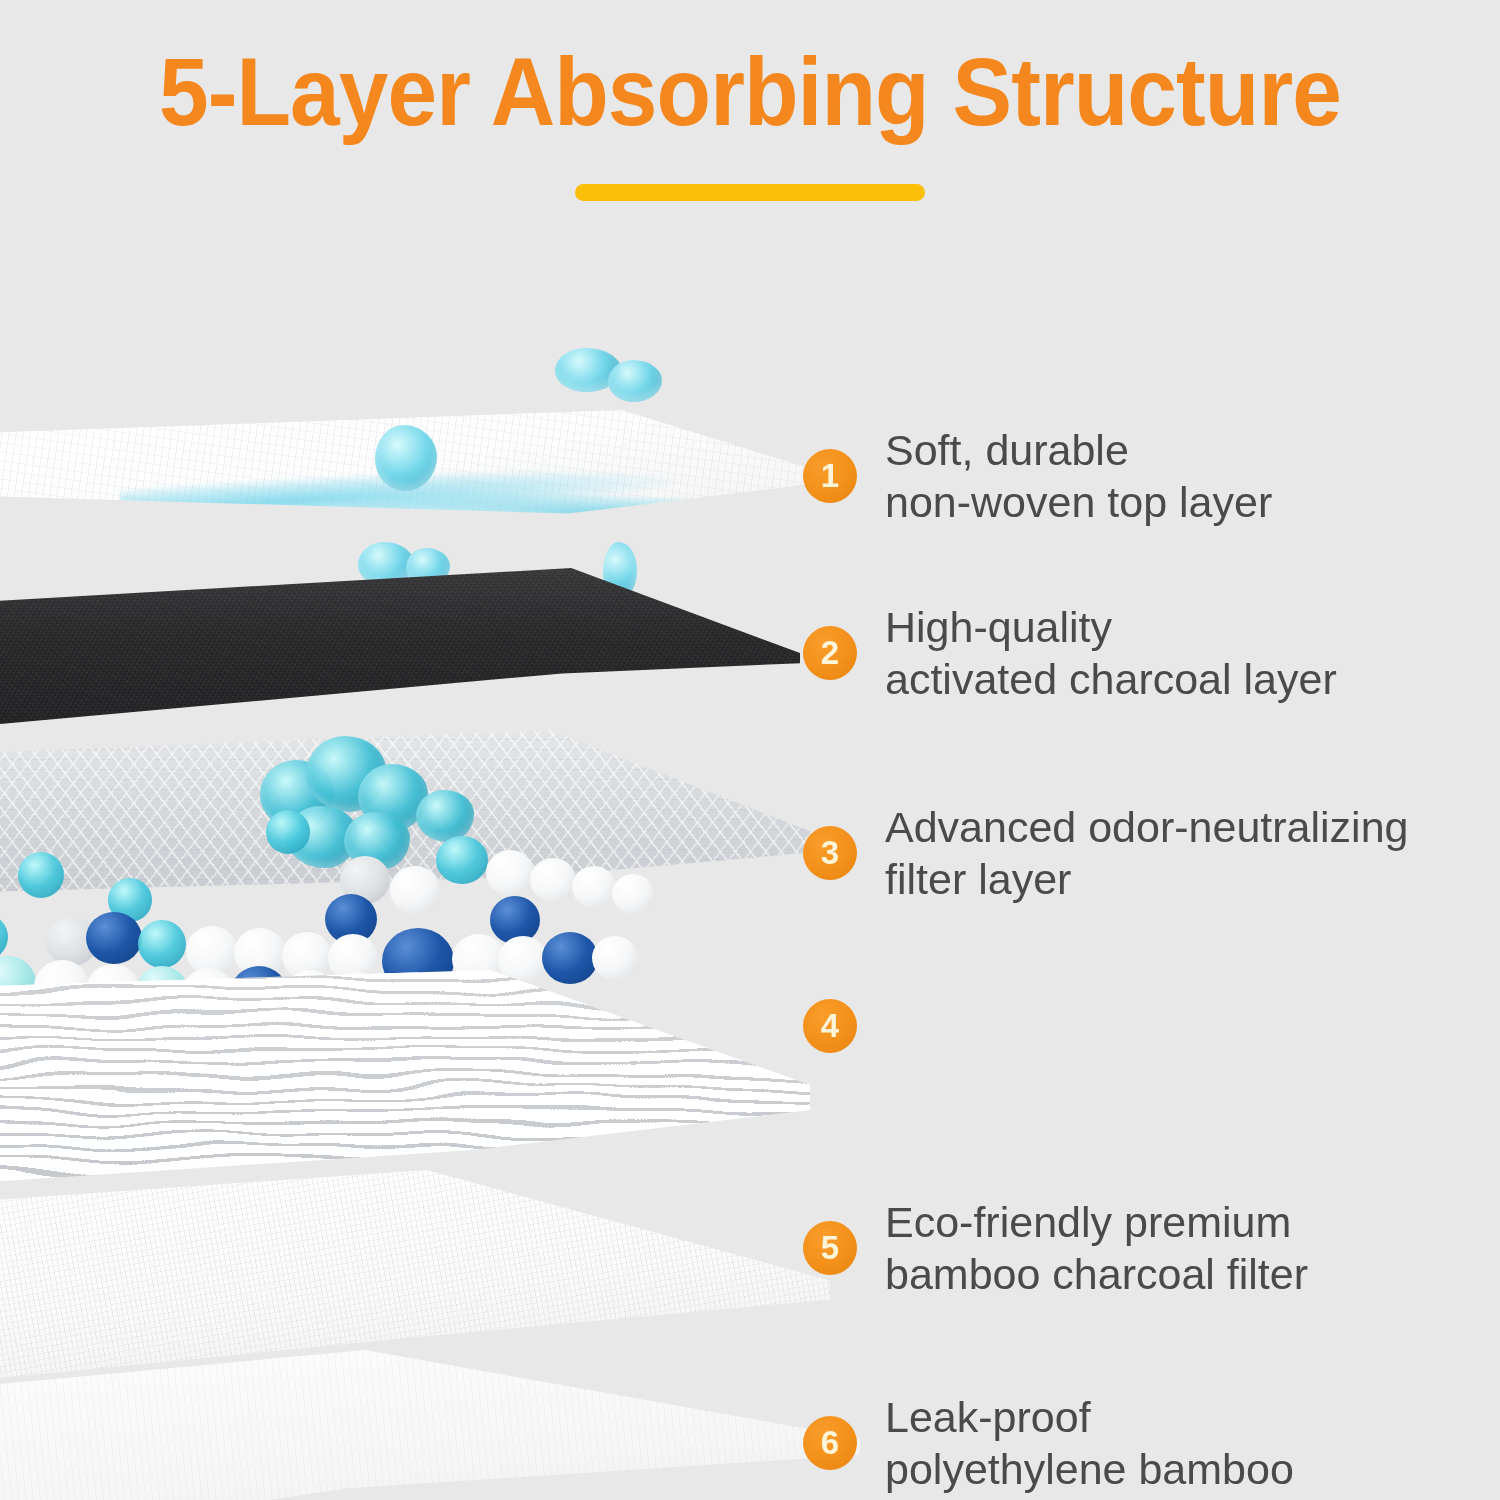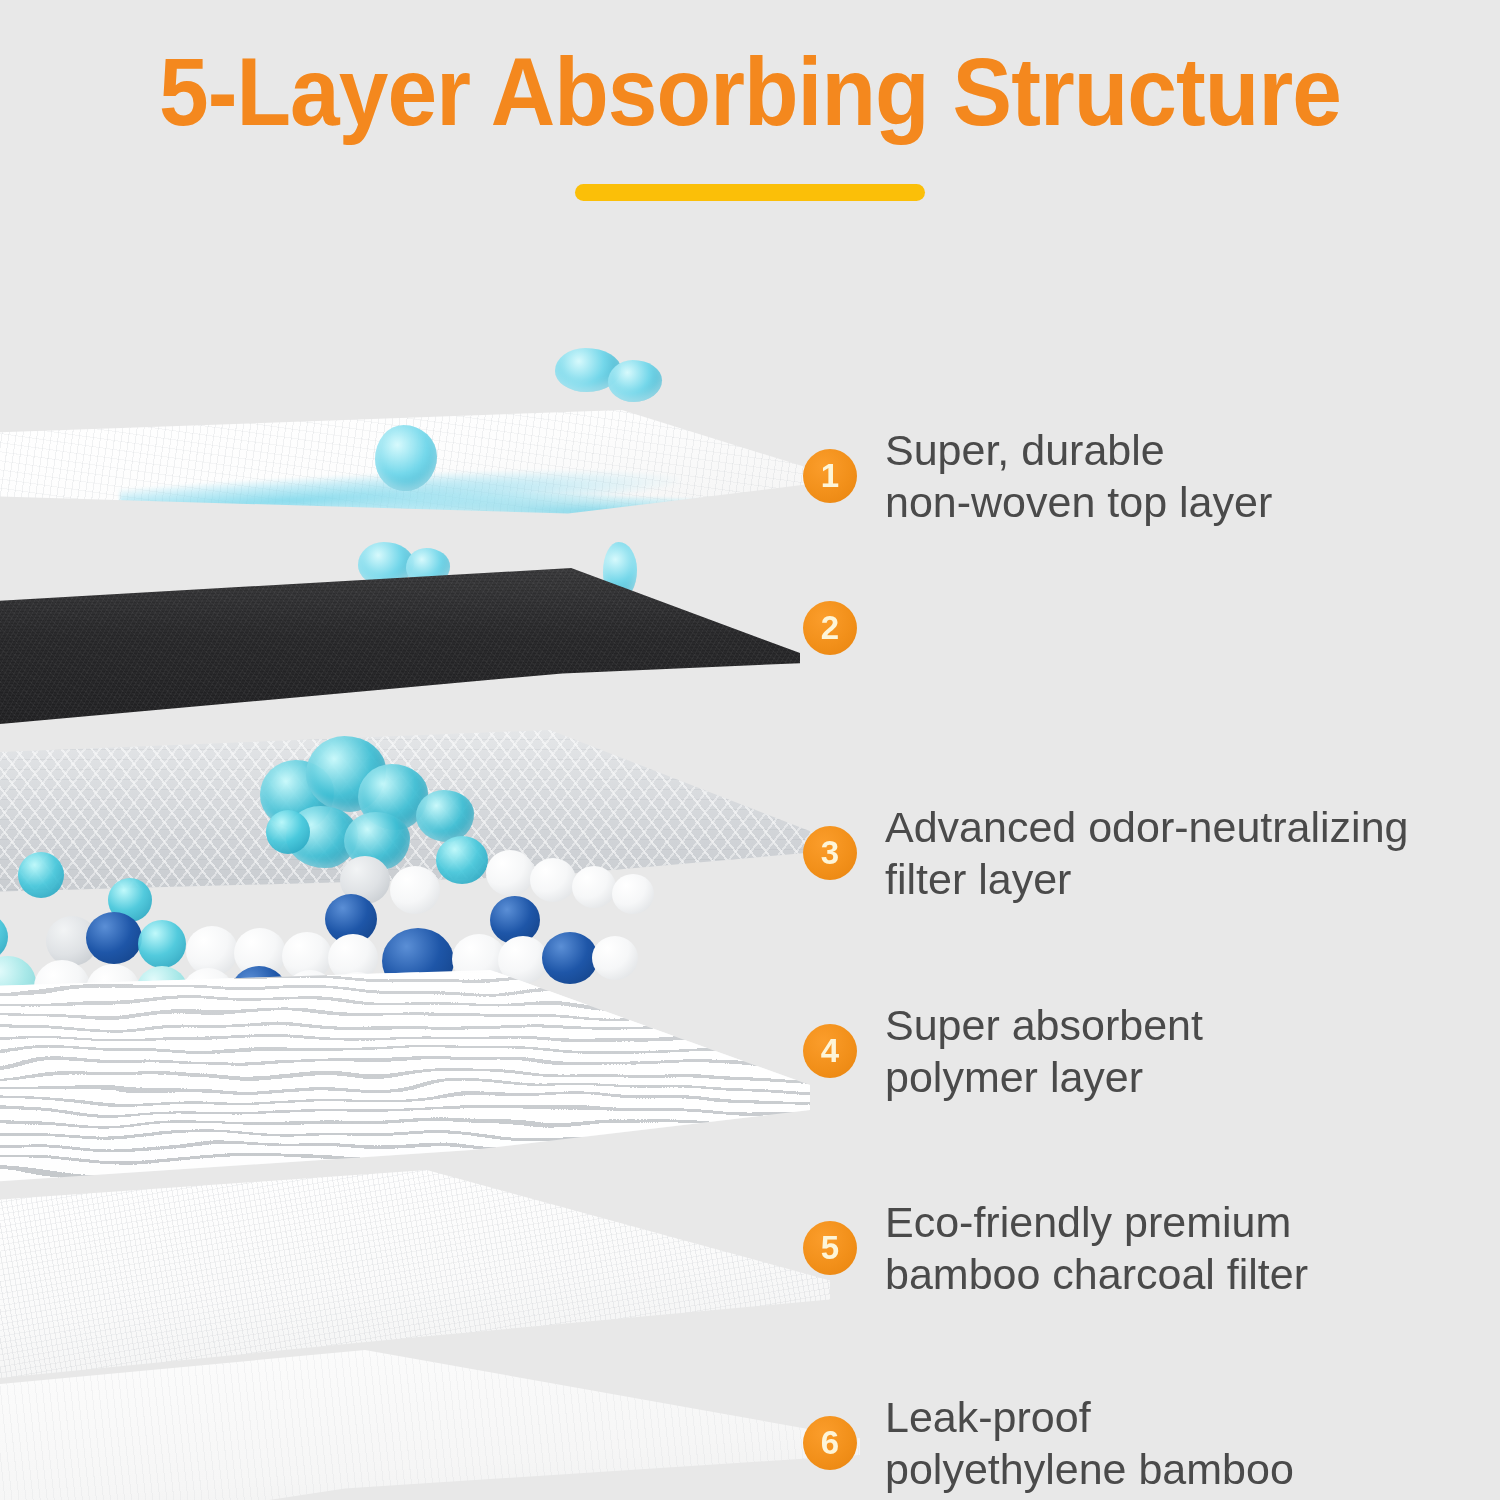--- a/index.html
+++ b/index.html
@@ -270,38 +270,38 @@
 
     <div class="layer l7">
       <div class="l7-tex"></div>
     </div>
   </div>
 
   <div class="callouts">
 
     <div class="callout c1">
       <div class="badge">1</div>
-      <div class="ctext">Super, durable
+      <div class="ctext">Soft, durable
 non-woven top layer</div>
     </div>
 
     <div class="callout c2">
       <div class="badge">2</div>
+      <div class="ctext">High-quality
+activated charcoal layer</div>
     </div>
 
     <div class="callout c3">
       <div class="badge">3</div>
       <div class="ctext">Advanced odor-neutralizing
 filter layer</div>
     </div>
 
     <div class="callout c4">
       <div class="badge">4</div>
-      <div class="ctext">Super absorbent
-polymer layer</div>
     </div>
 
     <div class="callout c5">
       <div class="badge">5</div>
       <div class="ctext">Eco-friendly premium
 bamboo charcoal filter</div>
     </div>
 
     <div class="callout c6">
       <div class="badge">6</div>

